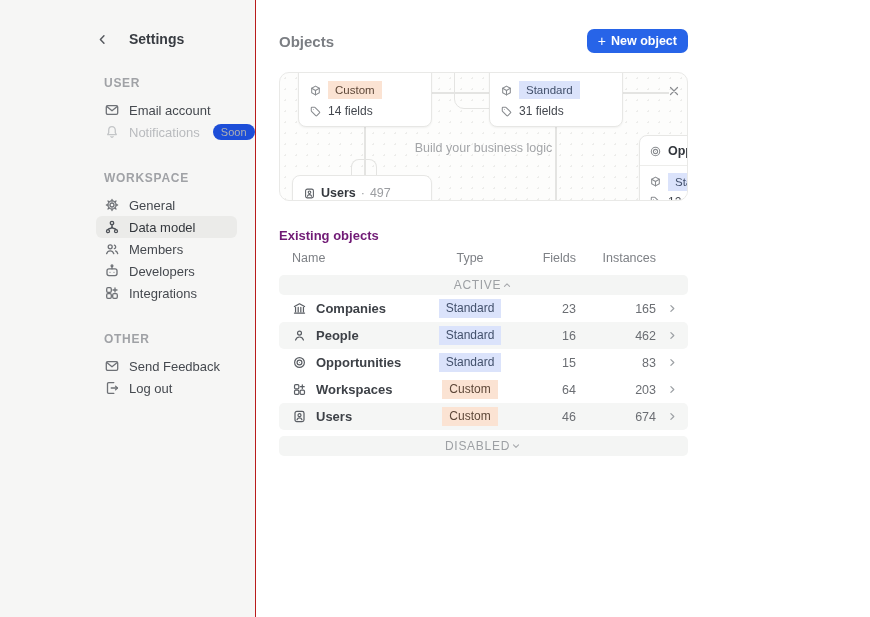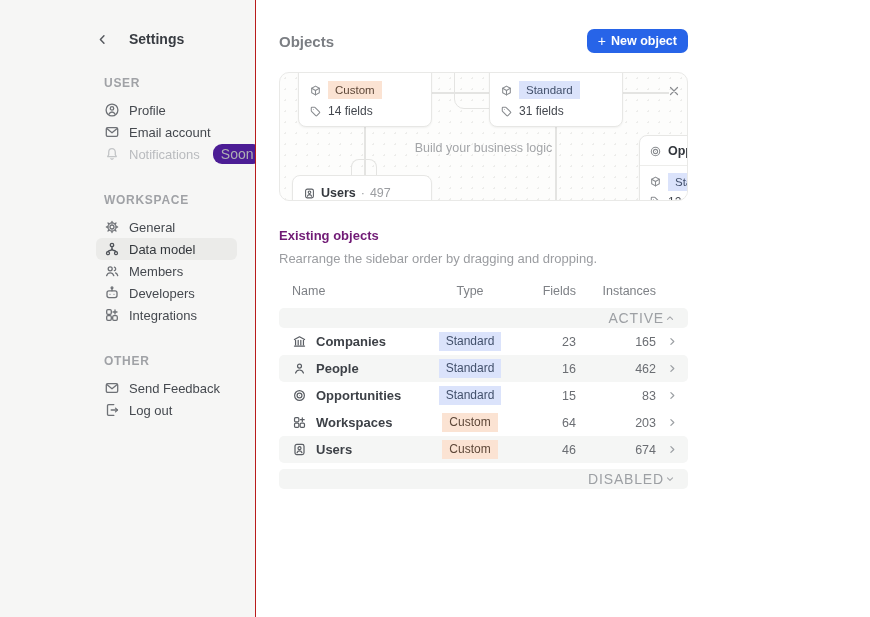--- a/index.html
+++ b/index.html
@@ -23,21 +23,21 @@
   .sb-item {
     display:flex; align-items:center; gap:9px; height:22px; padding:0 8px;
     border-radius:6px; font-size:13px; color:#45494f; cursor:pointer;
   }
   .sb-item .ic { color:#6e7176; flex:none; }
   .sb-item.selected { background:#ebebe9; color:#33373c; }
   .sb-item.selected .ic { color:#4d5157; }
   .sb-item.disabled { color:#b9bbbe;align-items:center; }
   .sb-item.disabled .ic { color:#c3c5c7; }
   .soon-badge {
-    margin-left:4px; background:#4c1d95; color:#aeb0b3; font-size:14px;
+    margin-left:4px; background:#1d4ed8; color:#aeb0b3; font-size:11px;
     padding:2px 8px; border-radius:9px; font-weight:500;
   }
 
   
   .main { flex:1; background:#ffffff; border-left:1px solid #b91c1c; padding:29px 0 17px 23px; }
   .content { width:409px; }
   .page-header { display:flex; align-items:center; justify-content:space-between; margin-bottom:19px; }
   .page-title { font-size:15px; font-weight:600; color:#7b7e83; }
   .new-btn {
     display:flex; align-items:center; gap:5px; background:#2764e8; color:#fff;
@@ -94,21 +94,21 @@
   .sec-title { font-size:13px; font-weight:700; color:#701a75; margin-bottom:8px; }
   .sec-sub { font-size:13px; color:#9b9da1; margin-bottom:18px; }
   .t-head { display:flex; align-items:center; padding:0 0 10px 13px; font-size:12.5px; color:#7e8186; }
   .c-name { flex:1; display:flex; align-items:center; gap:9px; min-width:0; }
   .c-type { width:112px;text-align:center; }
   .c-fields { width:50px; text-align:right; }
   .c-inst { width:80px; text-align:right; }
   .c-chev { width:32px; display:flex; justify-content:center; }
   .group-bar {
     height:20px; background:#f4f5f4; border-radius:5px; display:flex; align-items:center;
-    justify-content:flex-end; padding:0 12px; color:#9da0a4; font-size:14px;
+    justify-content:center; padding:0 12px; color:#9da0a4; font-size:12px;
     letter-spacing:.06em; font-weight:500; cursor:pointer;
   }
   .group-bar .chev { color:#a9abae; }
   .t-row { display:flex; align-items:center; height:27px; padding-left:13px; font-size:13px; border-radius:5px; cursor:pointer; }
   .t-row.alt { background:#f5f6f5; }
   .t-row .obj-ic { color:#5a5e64; flex:none; }
   .t-row .obj-name { color:#3d4147; font-weight:600; }
   .t-row .num { color:#6b6e73; font-size:12.5px; }
   .t-row .chev { color:#9ca0a4; }
   .disabled-bar { margin-top:6px; }
@@ -124,30 +124,20 @@
         </svg>
     </span>
     <span class="sb-title">Settings</span>
   </div>
 
   <div class="sb-section">
     <div class="sb-label">USER</div>
     <div class="sb-item">
       <span class="ic">
         <svg width="16" height="16" viewBox="0 0 16 16" fill="none" stroke="currentColor" stroke-width="1.3" stroke-linecap="round" stroke-linejoin="round">
-            <circle cx="8" cy="8" r="5.9"></circle>
-            <circle cx="8" cy="6.4" r="1.7"></circle>
-            <path d="M4.9 12.2c.7-1.5 1.8-2.2 3.1-2.2s2.4.7 3.1 2.2"></path>
-          </svg>
-      </span>
-      <span>Profile</span>
-    </div>
-    <div class="sb-item">
-      <span class="ic">
-        <svg width="16" height="16" viewBox="0 0 16 16" fill="none" stroke="currentColor" stroke-width="1.3" stroke-linecap="round" stroke-linejoin="round">
             <rect x="2.3" y="3.6" width="11.4" height="8.8" rx="1.4"></rect>
             <path d="M2.8 4.6L8 8.8l5.2-4.2"></path>
           </svg>
       </span>
       <span>Email account</span>
     </div>
     <div class="sb-item disabled">
       <span class="ic">
         <svg width="16" height="16" viewBox="0 0 16 16" fill="none" stroke="currentColor" stroke-width="1.3" stroke-linecap="round" stroke-linejoin="round">
             <path d="M8 2.6c-2 0-3.3 1.5-3.3 3.7v2.4l-1 1.9h8.6l-1-1.9V6.3c0-2.2-1.3-3.7-3.3-3.7z"></path>
@@ -358,21 +348,20 @@
       </div>
 
       <span class="close-x">
         <svg width="14" height="14" viewBox="0 0 16 16" fill="none" stroke="currentColor" stroke-width="1.4" stroke-linecap="round">
             <path d="M4 4l8 8M12 4l-8 8"></path>
           </svg>
       </span>
     </div>
 
     <div class="sec-title">Existing objects</div>
-    <div class="sec-sub">Rearrange the sidebar order by dragging and dropping.</div>
 
     <div>
       <div class="t-head">
         <div class="c-name">Name</div>
         <div class="c-type">Type</div>
         <div class="c-fields">Fields</div>
         <div class="c-inst">Instances</div>
         <div class="c-chev"></div>
       </div>
 

